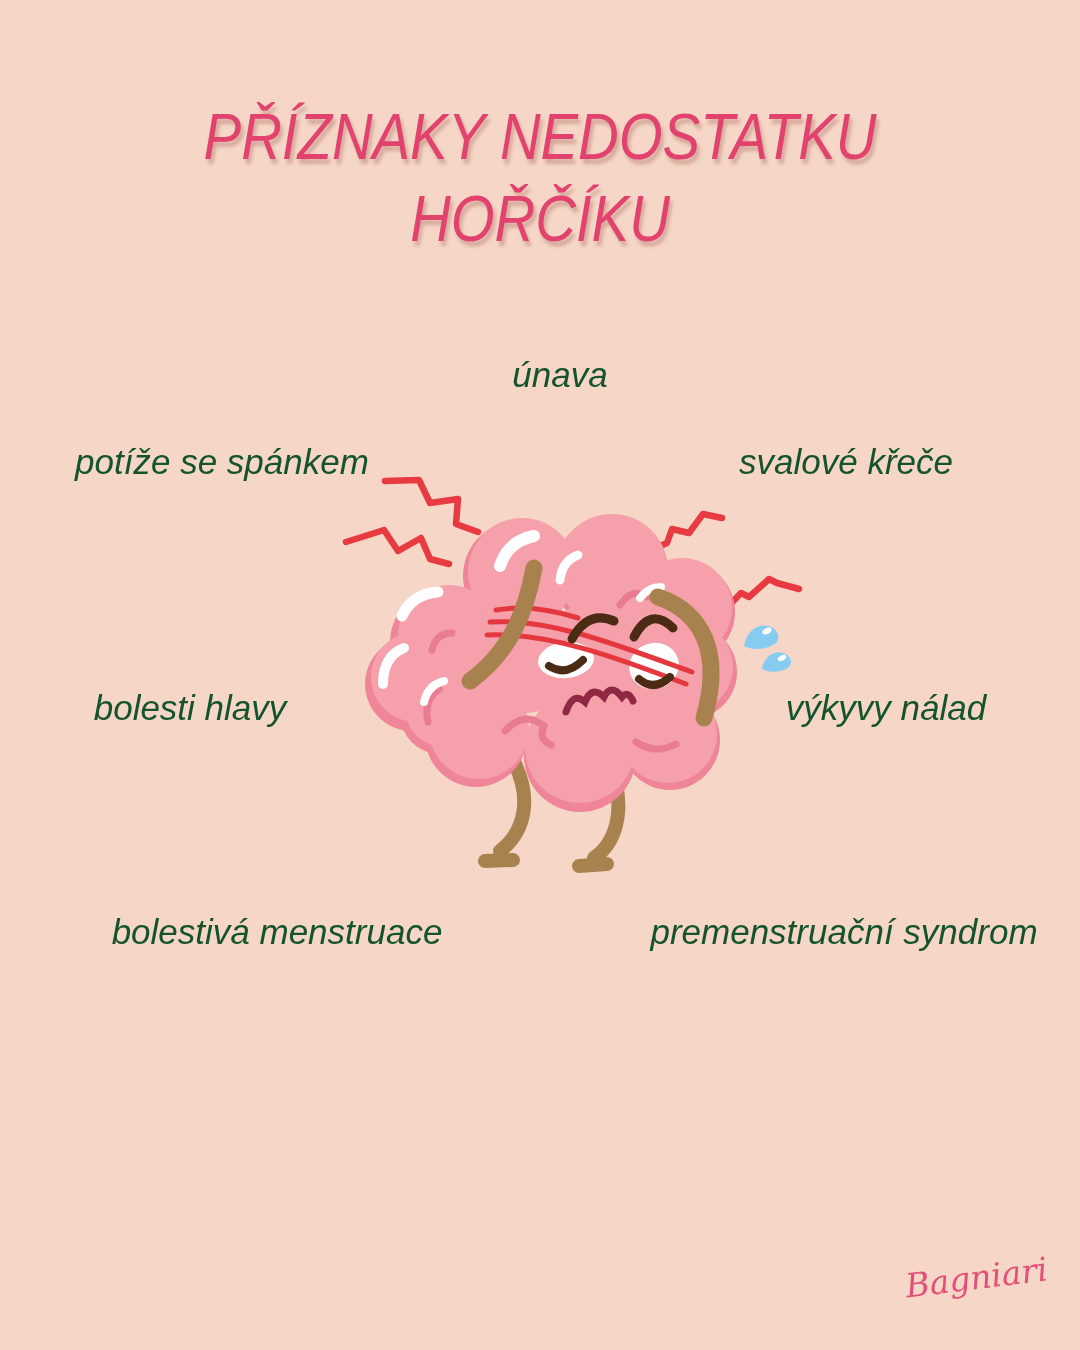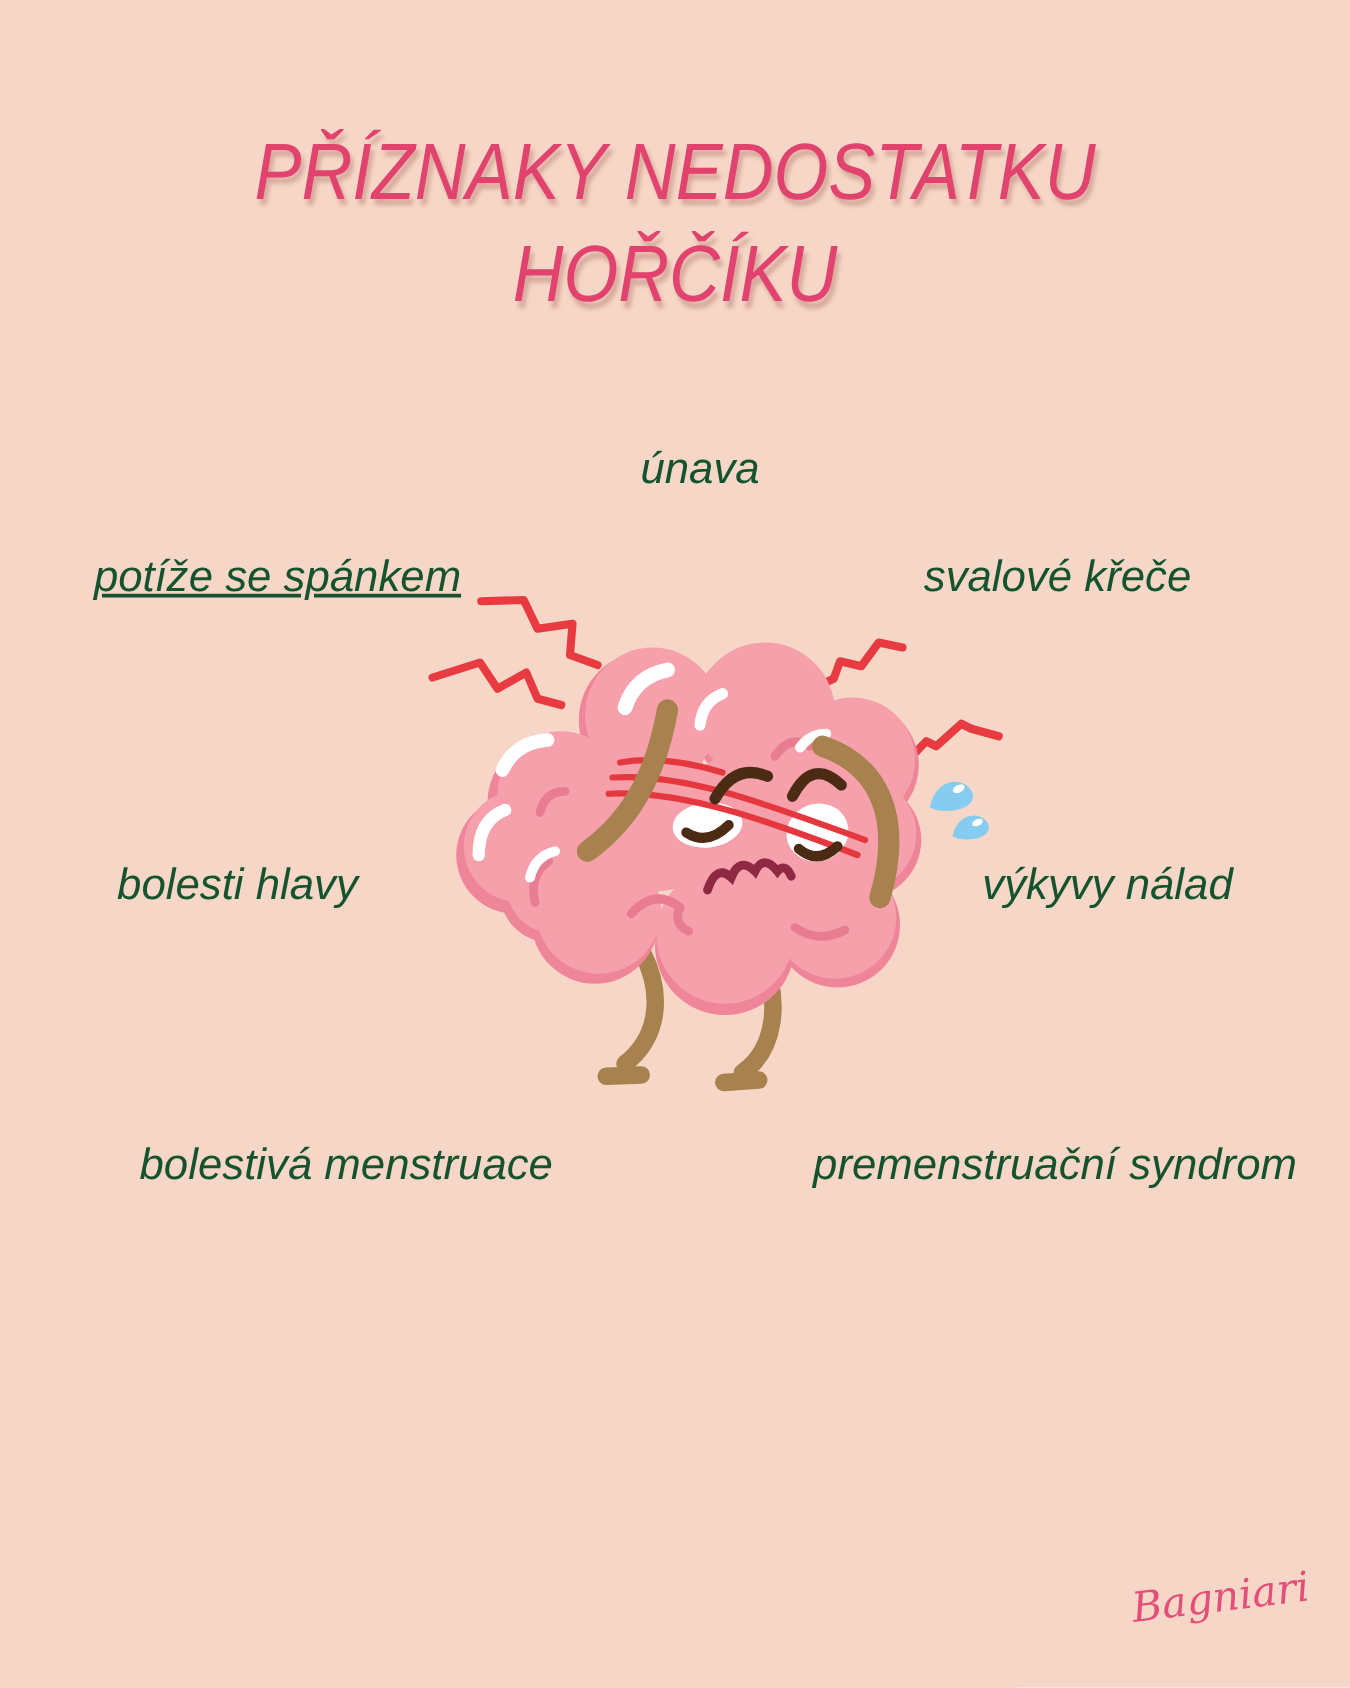--- a/index.html
+++ b/index.html
@@ -25,21 +25,21 @@
   .title-line{display:block;transform:scaleX(0.88);white-space:nowrap;}
   .symptom{
     position:absolute;
     transform:translate(-50%,-50%);
     font-style:italic;
     font-size:35px;
     color:#14532d;
     white-space:nowrap;
   }
   .sym-0{left:560px;top:375px;}
-  .sym-1{left:222px;top:462px;text-decoration:underline;}
+  .sym-1{left:222px;top:462px;}
   .sym-2{left:846px;top:462px;}
   .sym-3{left:190px;top:708px;}
   .sym-4{left:886px;top:708px;}
   .sym-5{left:277px;top:932px;}
   .sym-6{left:844px;top:932px;}
   .illustration{
     position:absolute;
     left:330px;top:450px;
     width:510px;height:440px;
   }

